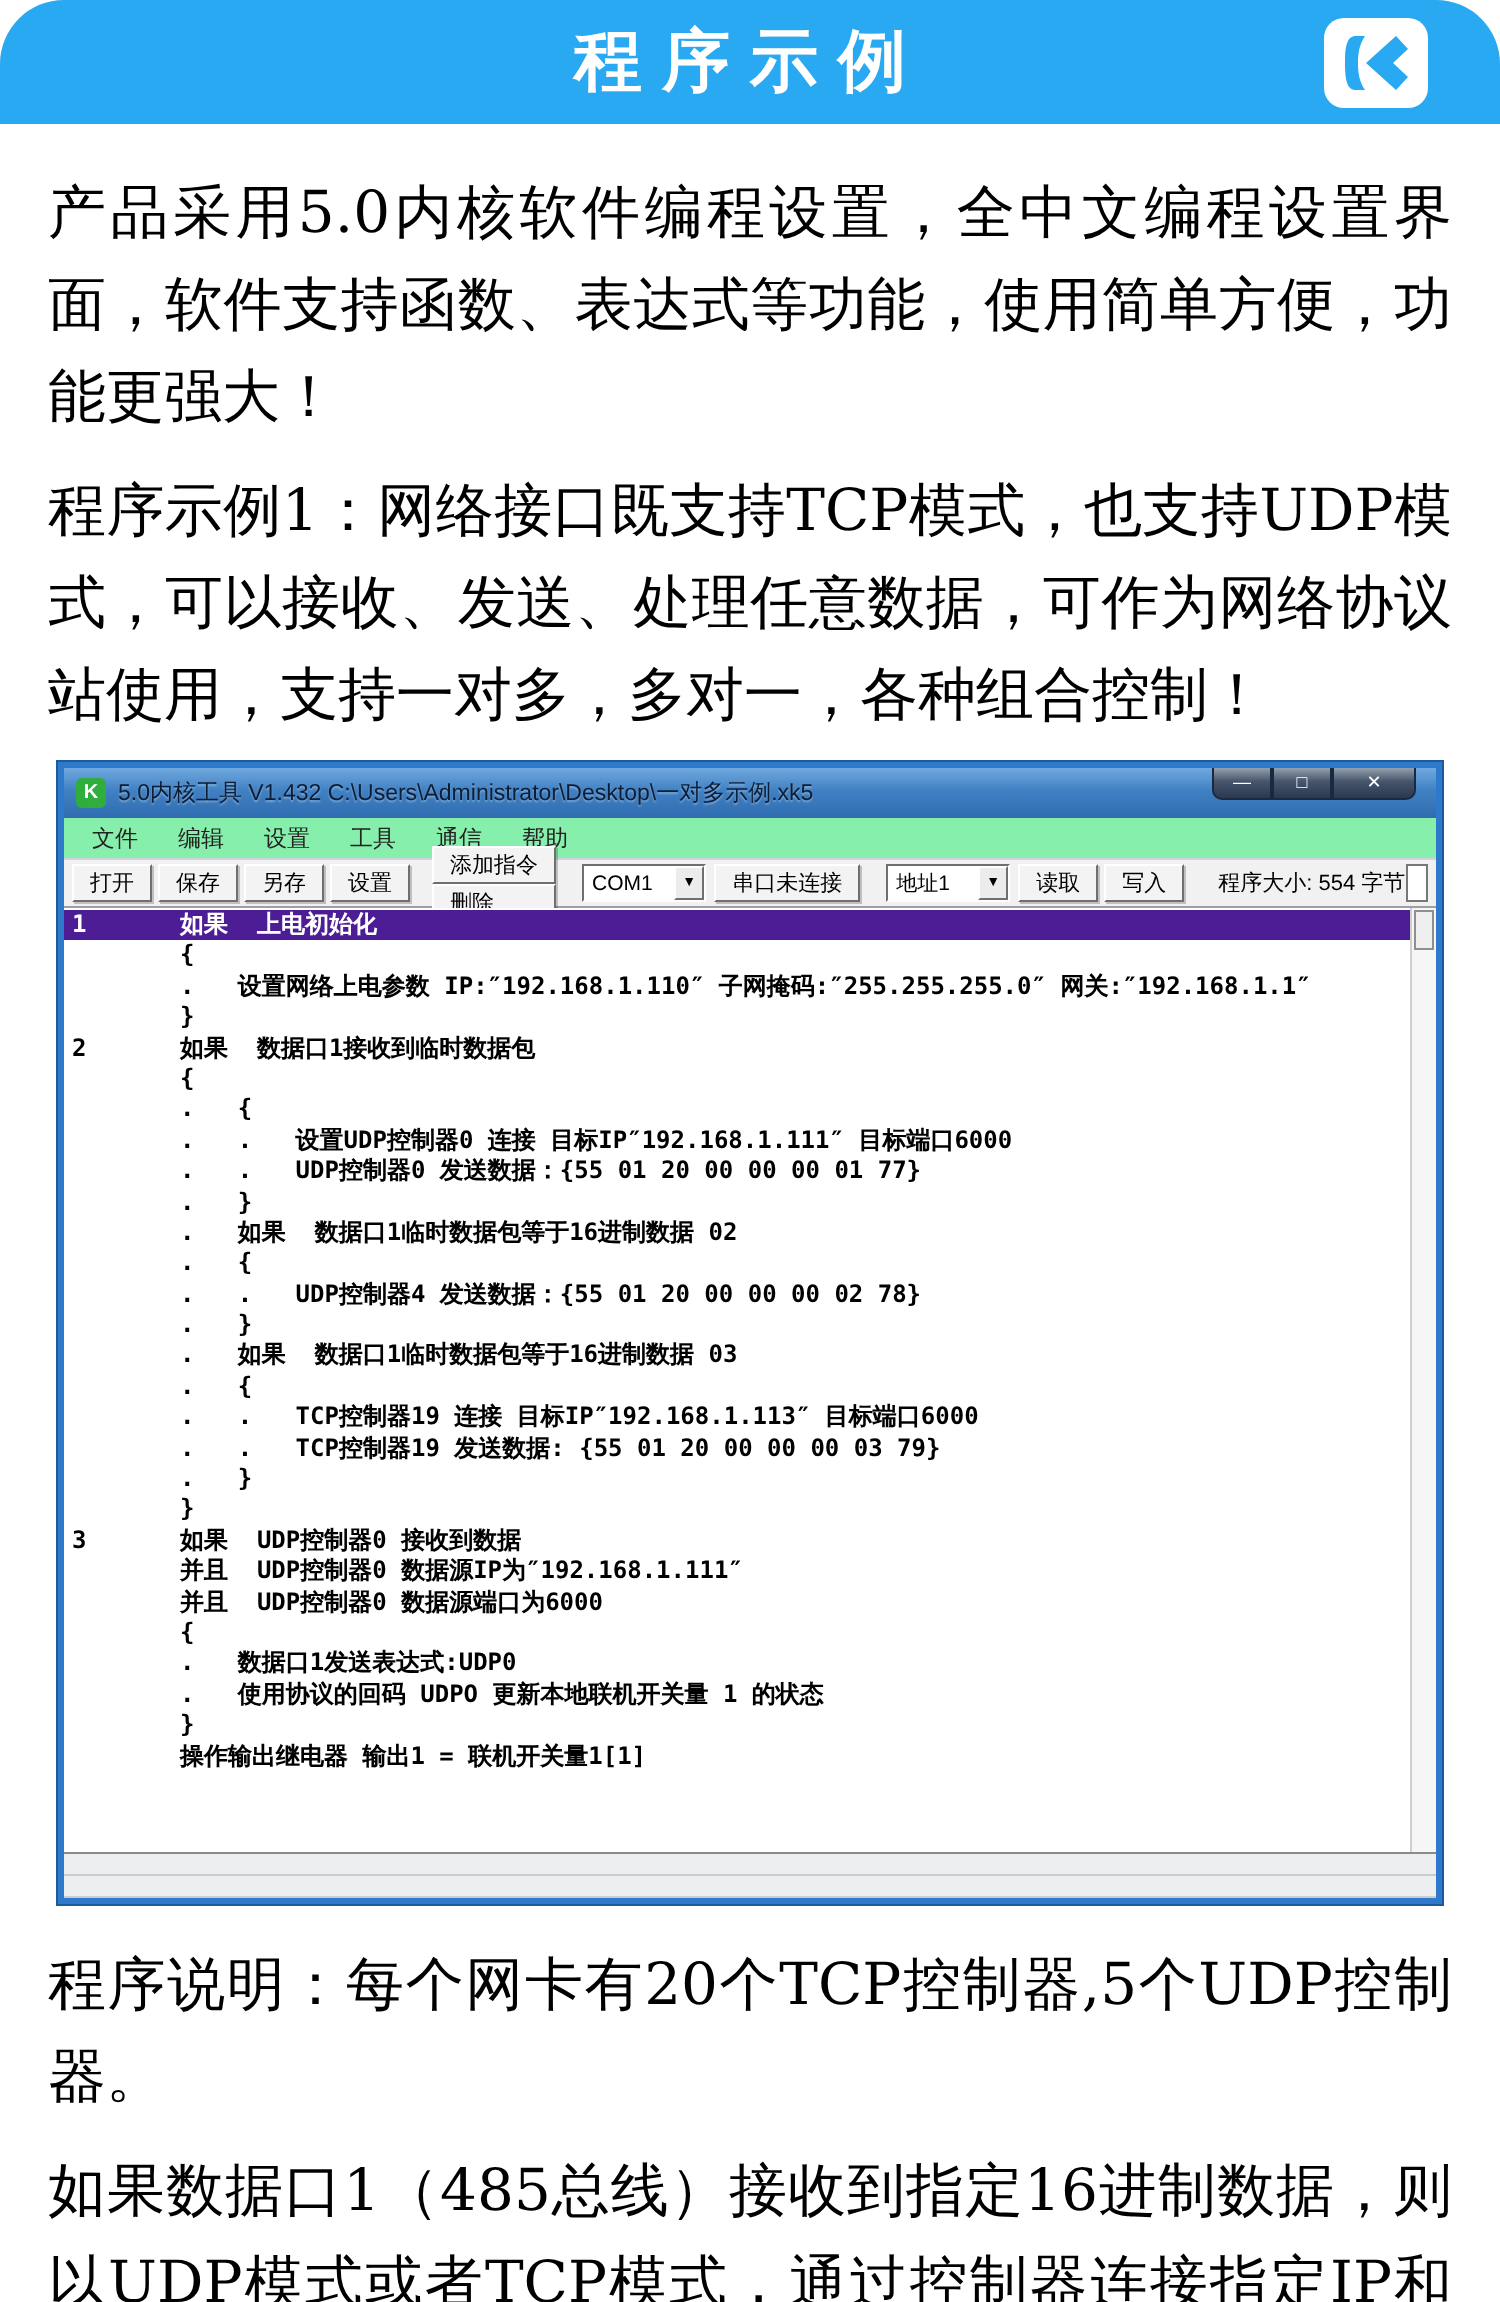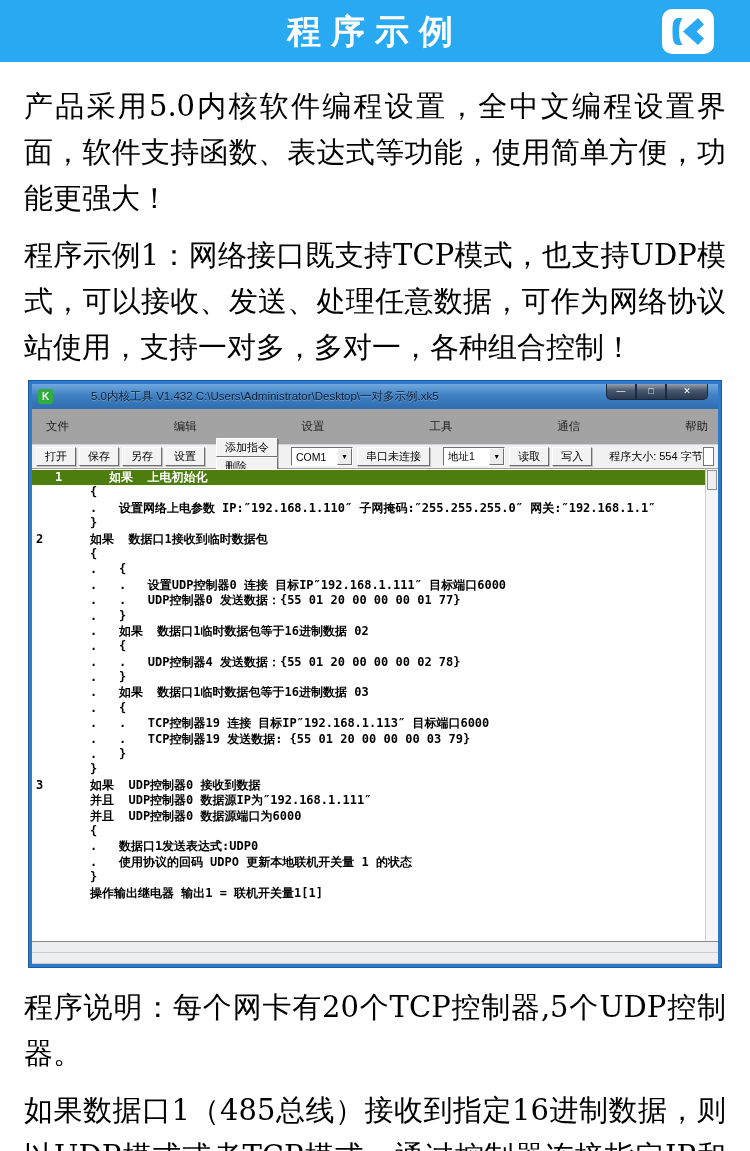--- a/index.html
+++ b/index.html
@@ -1,18 +1,18 @@
 <!DOCTYPE html>
 <html><head>
 <meta charset="utf-8">
 <style>
   * { margin:0; padding:0; box-sizing:border-box; }
   html,body { background:#ffffff; }
   .page { width:750px; height:1151px; background:#fff; position:relative; overflow:hidden;
-          font-family:"Liberation Sans", sans-serif; }
+          font-family:"Liberation Sans", sans-serif;border-radius:32px; }
 
   
   .banner { height:62px; background:#29a9f1; position:relative; }
   .banner-title { text-align:center; line-height:62px; font-size:34px; color:#fff;
                   font-family:"DejaVu Serif","Liberation Serif",serif; font-weight:bold; letter-spacing:10px; }
   .brand-logo { position:absolute; right:36px; top:9px; width:52px; height:45px; background:#fff;
                 border-radius:10px; display:flex; align-items:center; justify-content:center; }
 
   
   .prose { padding:10px 13px 0 13px; font-family:"DejaVu Serif","Liberation Serif",serif;
@@ -20,30 +20,30 @@
   .prose p { margin:11px; }
 
   
   .appwin { margin:4px auto 0; width:692px; background:#fff;
             border:3px solid #2f79cd; box-shadow: inset 0 0 0 1px #a9cff2, 0 0 0 1px #1d5a9b; }
   .titlebar { height:25px; background:linear-gradient(180deg,#71a9df 0%,#4081c3 45%,#2f6cb0 100%);
               display:flex; align-items:center; padding:0 6px; position:relative; }
   .appicon { width:15px; height:15px; background:#2fae3e; border-radius:3px; color:#fff; font-size:10px;
              font-weight:bold; text-align:center; line-height:15px; margin-right:6px; flex:0 0 auto; }
   .wtitle { font-size:11.5px; color:#0c1d35; white-space:nowrap; overflow:hidden;
-            text-shadow:0 1px 1px rgba(255,255,255,.35);margin-left:32px; }
+            text-shadow:0 1px 1px rgba(255,255,255,.35); }
   .winbtns { position:absolute; top:0; right:10px; display:flex; }
   .wbtn { height:16px; width:30px; background:linear-gradient(180deg,#94a0ae,#46556b 45%,#2b3950);
           border:1px solid #1b2940; border-top:none; color:#fff; font-size:9px; line-height:14px;
           text-align:center; }
   .wbtn.min   { border-radius:0 0 0 5px; }
   .wbtn.close { width:42px; border-radius:0 0 5px 0; }
 
-  .menubar { height:36px; background:#a3a3a3; border-bottom:1px solid #cfd4db; display:flex;
-             align-items:center; padding-left:4px;justify-content:space-between; }
+  .menubar { height:21px; background:#86efac; border-bottom:1px solid #cfd4db; display:flex;
+             align-items:center; padding-left:4px; }
   .menu-item { font-size:11.5px; color:#222; padding:0 10px; }
 
   .toolbar { height:24px; background:#f1f1f1; display:flex; align-items:center; padding:2px 4px;
              border-bottom:1px solid #9f9f9f; }
   .tbtn { height:19px; background:#f3f3f3; border:1px solid; border-color:#ffffff #6f6f6f #6f6f6f #ffffff;
           box-shadow:1px 1px 0 rgba(0,0,0,.2); font-size:11px; padding:0 8px; margin-right:3px;
           display:flex; align-items:center; white-space:nowrap; }
   .grp-gap { width:8px; flex:0 0 auto; }
   .combo { height:19px; width:78px; background:#fff; border:1px solid; border-color:#6f6f6f #ffffff #ffffff #6f6f6f;
            display:flex; align-items:center; justify-content:space-between; font-size:10.5px;
@@ -51,21 +51,21 @@
   .combo .arrow { width:15px; height:17px; background:#ececec; border:1px solid;
                   border-color:#ffffff #6f6f6f #6f6f6f #ffffff; font-size:7px; text-align:center; line-height:16px; }
   .size-label { font-size:11px; margin-left:14px; white-space:nowrap; }
   .tb-endbox { margin-left:auto; width:14px; height:19px; background:#fff; border:1px solid #777; }
 
   .code { position:relative; height:473px; background:#fff; overflow:hidden;
           font-family:"DejaVu Sans Mono","Liberation Mono",monospace; font-weight:bold; font-size:12px;
           border-bottom:1px solid #8a8a8a; }
   .code-body { position:absolute; left:0; top:1px; right:13px; }
   .crow { height:15.4px; line-height:15.4px; white-space:pre; color:#000; }
-  .crow.sel { background:#4d7c0f; color:#fff;padding-left:19px; }
+  .crow.sel { background:#4c1d95; color:#fff; }
   .cnum { display:inline-block; width:58px; padding-left:4px; }
   .ctxt { white-space:pre; }
   .vscroll { position:absolute; right:0; top:0; bottom:0; width:13px; background:#f6f6f6;
              border-left:1px solid #cfcfcf; }
   .vthumb { margin:1px; height:20px; background:#efefef; border:1px solid #8f8f8f; }
 
   .status-strip { height:11px; background:#eceef0; border-bottom:1px solid #c9ccd0; }
 </style>
 </head>
 <body>

